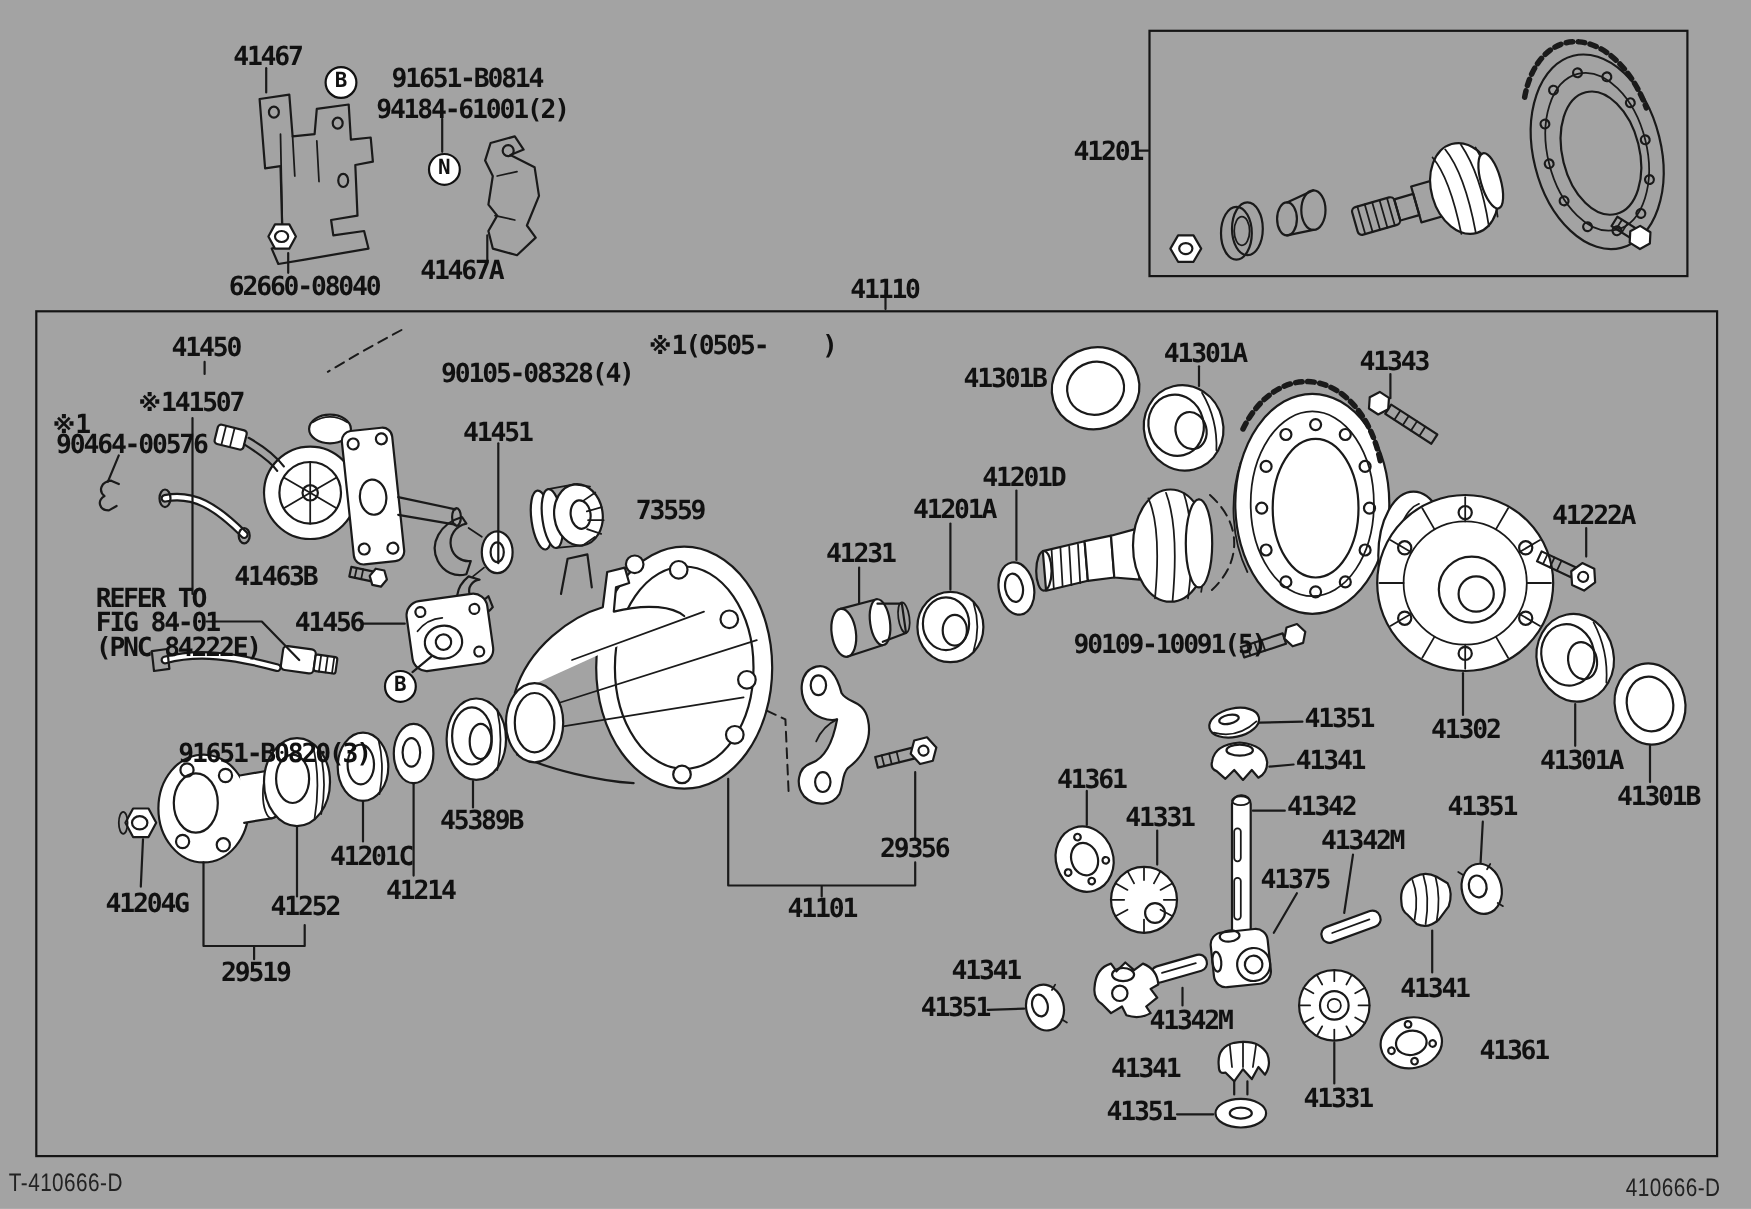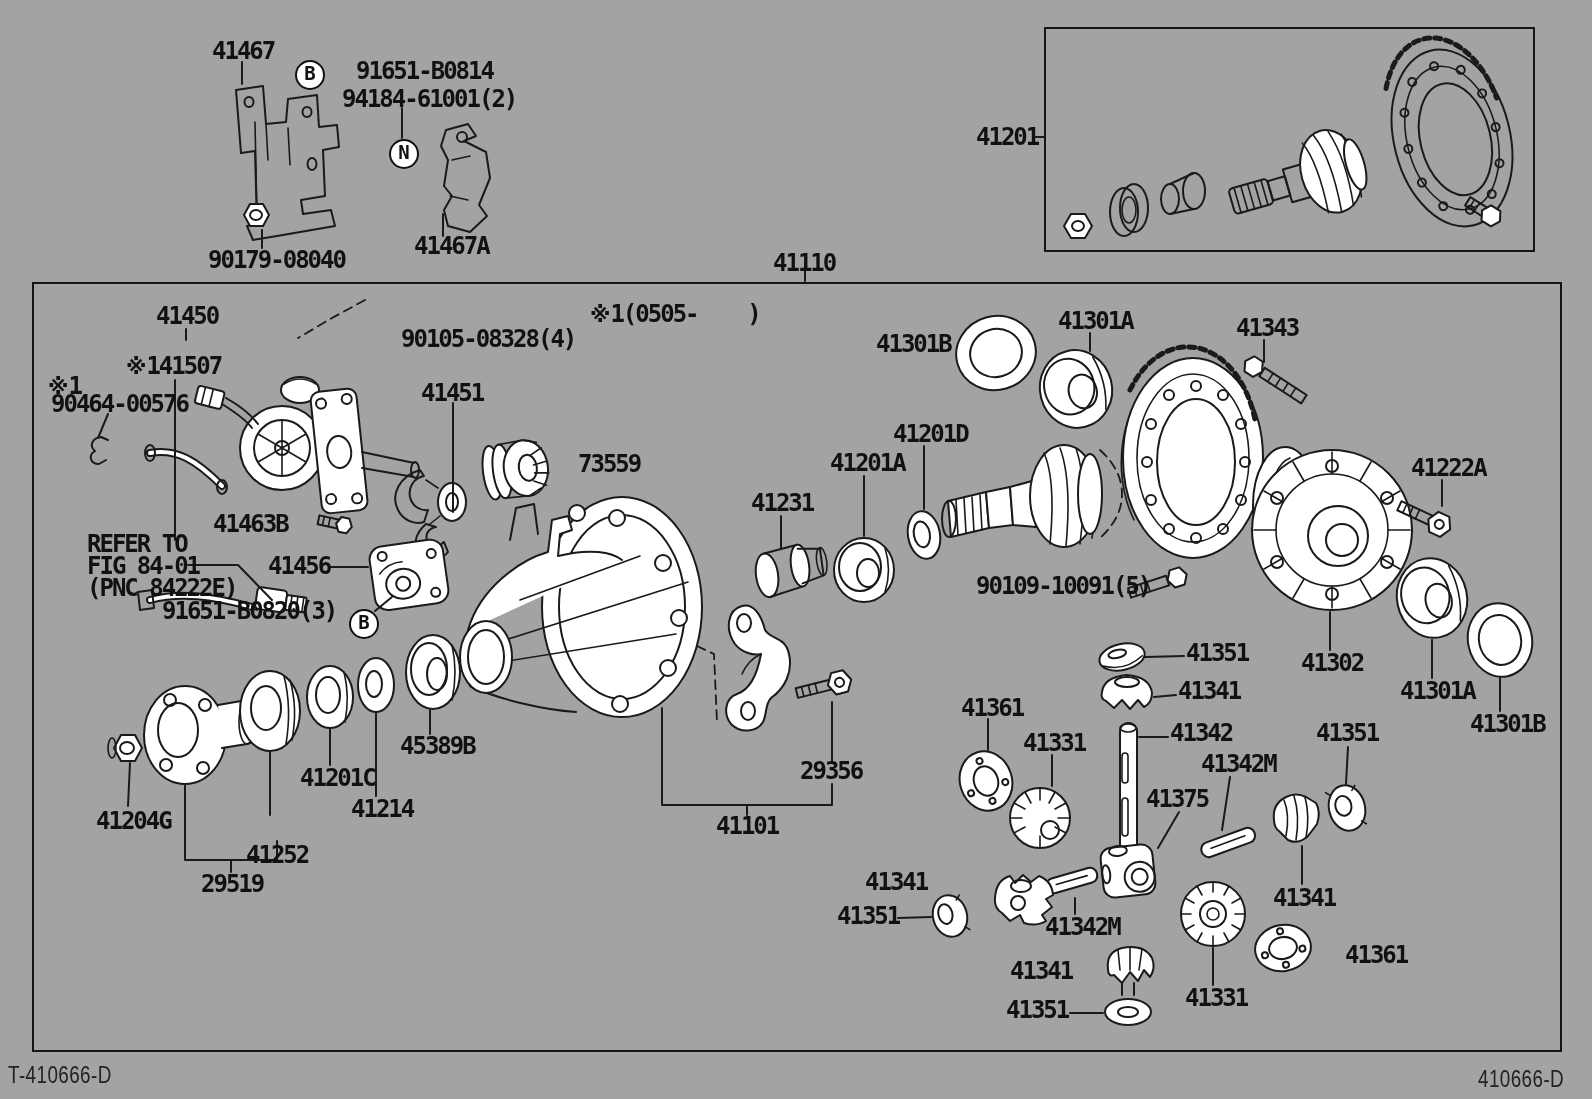--- a/index.html
+++ b/index.html
@@ -557,46 +557,46 @@
       <line class="ln" x1="1302" y1="846" x2="1302" y2="884"></line>
       <line class="dotl" x1="1312" y1="956" x2="1342" y2="955"></line>
     </g>
   </svg>
 
   <div class="lbl" style="left:212px;top:40px">41467</div>
   <div class="circle-lbl" style="left:295px;top:60px">B</div>
   <div class="lbl" style="left:356px;top:60px">91651-B0814</div>
   <div class="lbl" style="left:342px;top:88px">94184-61001(2)</div>
   <div class="circle-lbl" style="left:389px;top:139px">N</div>
-  <div class="lbl" style="left:414px;top:235px">41467A</div>
-  <div class="lbl" style="left:208px;top:249px">90179-08040</div>
+  <div class="lbl" style="left:382px;top:235px">41467A</div>
+  <div class="lbl" style="left:208px;top:249px">62660-08040</div>
   <div class="lbl" style="left:976px;top:126px">41201</div>
   <div class="lbl" style="left:773px;top:252px">41110</div>
 
   <div class="lbl" style="left:590px;top:303px"><span class="rm">※</span><span>1(0505-    )</span></div>
 
   <div class="lbl" style="left:156px;top:305px">41450</div>
   <div class="lbl" style="left:126px;top:355px"><span class="rm">※</span><span>141507</span></div>
   <div class="lbl" style="left:48px;top:375px"><span class="rm">※</span><span>1</span></div>
   <div class="lbl" style="left:51px;top:393px">90464-00576</div>
   <div class="lbl" style="left:401px;top:328px">90105-08328(4)</div>
   <div class="lbl" style="left:421px;top:382px">41451</div>
   <div class="lbl" style="left:578px;top:453px">73559</div>
   <div class="lbl" style="left:213px;top:513px">41463B</div>
   <div class="lbl" style="left:87px;top:533px">REFER TO</div>
   <div class="lbl" style="left:87px;top:555px">FIG 84-01</div>
   <div class="lbl" style="left:87px;top:577px">(PNC 84222E)</div>
   <div class="lbl" style="left:268px;top:555px">41456</div>
   <div class="circle-lbl" style="left:349px;top:609px">B</div>
-  <div class="lbl" style="left:162px;top:600px">91651-B0820(3)</div>
+  <div class="lbl" style="left:162px;top:674px">91651-B0820(3)</div>
 
   <div class="lbl" style="left:400px;top:735px">45389B</div>
   <div class="lbl" style="left:300px;top:767px">41201C</div>
   <div class="lbl" style="left:351px;top:798px">41214</div>
-  <div class="lbl" style="left:246px;top:844px">41252</div>
+  <div class="lbl" style="left:246px;top:813px">41252</div>
   <div class="lbl" style="left:96px;top:810px">41204G</div>
   <div class="lbl" style="left:201px;top:873px">29519</div>
 
   <div class="lbl" style="left:751px;top:492px">41231</div>
   <div class="lbl" style="left:830px;top:452px">41201A</div>
   <div class="lbl" style="left:893px;top:423px">41201D</div>
   <div class="lbl" style="left:876px;top:333px">41301B</div>
   <div class="lbl" style="left:1058px;top:310px">41301A</div>
   <div class="lbl" style="left:1236px;top:317px">41343</div>
   <div class="lbl" style="left:1411px;top:457px">41222A</div>

